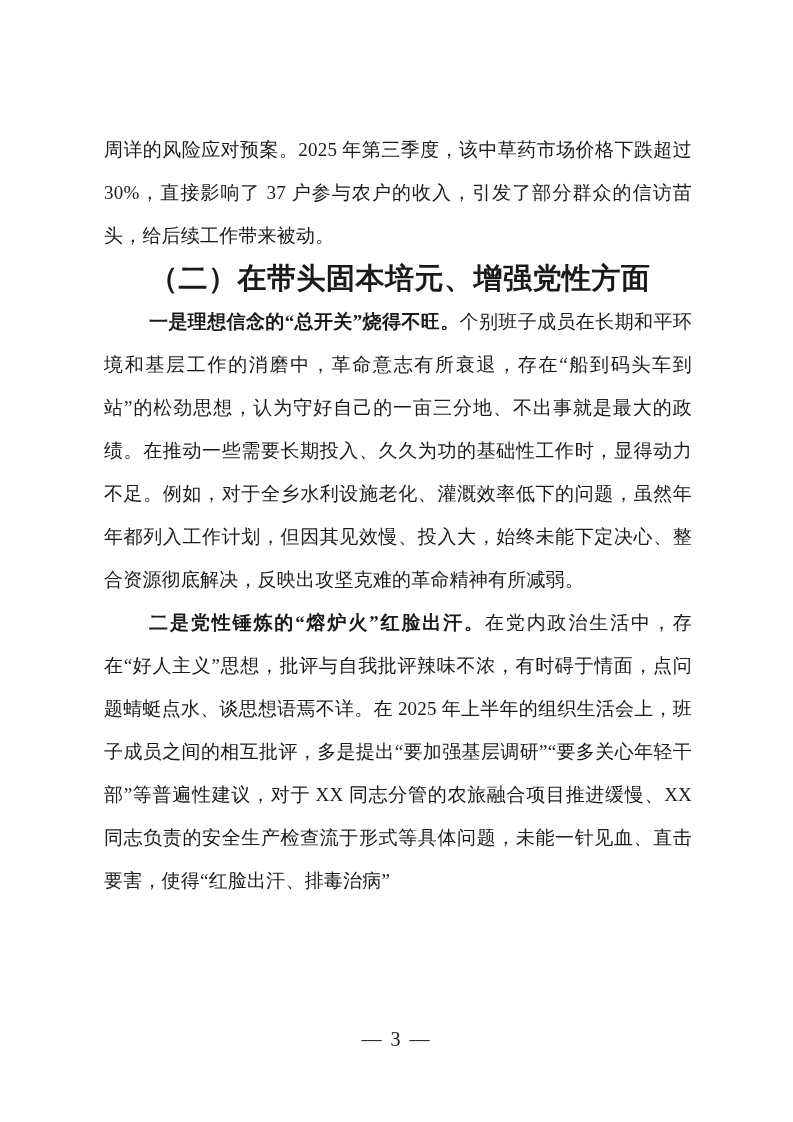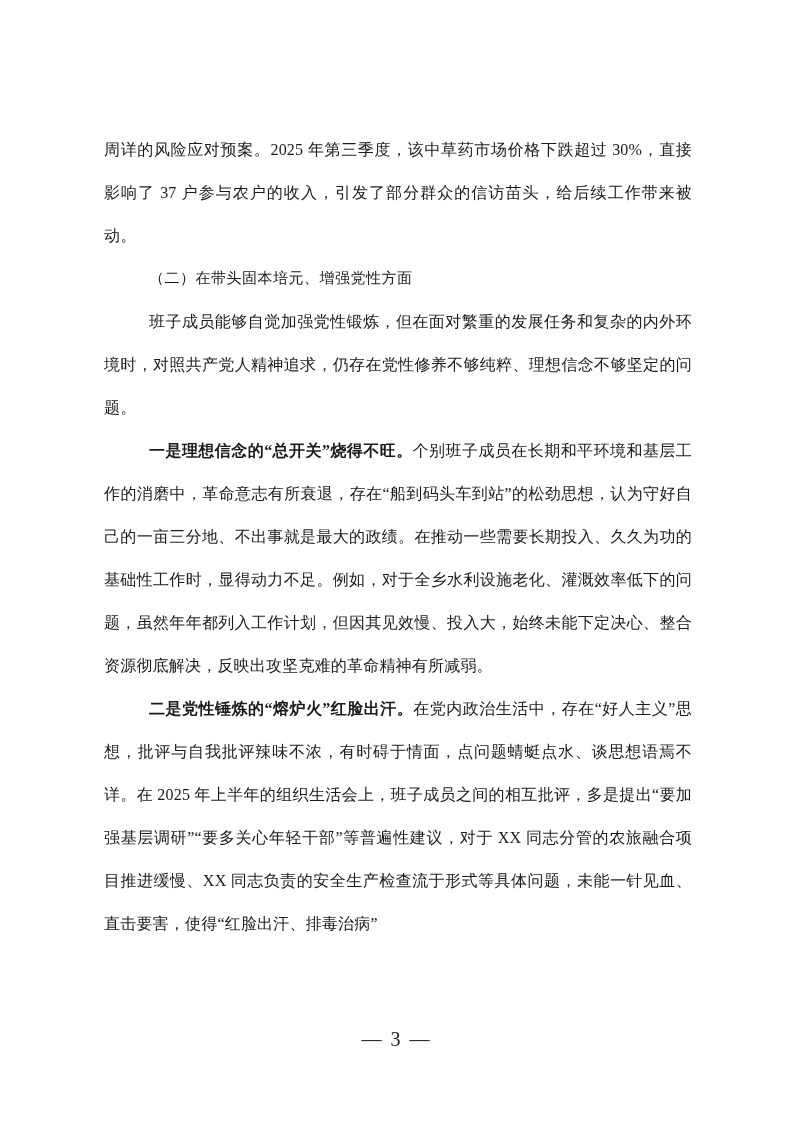--- a/index.html
+++ b/index.html
@@ -23,34 +23,34 @@
     height: 1122px;
     background: #fff;
   }
   .content {
     position: absolute;
     left: 104px;
     top: 128px;
     width: 588px;
   }
   .para {
-    font-size: 16px;
+    font-size: 19px;
     line-height: 43px;
     text-align: justify;
     text-justify: inter-ideograph;
     margin: 0 0 0 0;
     letter-spacing: 0.2px;
   }
   .indent {
     text-indent: 45px;
   }
   .heading {
-    font-size: 15px;
+    font-size: 29px;
     line-height: 43px;
-    font-weight: normal;
+    font-weight: bold;
     text-indent: 45px;
     margin: 0;
     letter-spacing: 0.5px;
   }
   .bold-lead {
     font-weight: bold;
   }
   .footer {
     position: absolute;
     left: 0;
@@ -66,21 +66,20 @@
 </head>
 <body>
 
 <div class="page">
   <div class="content">
 
     <p class="para">周详的风险应对预案。2025 年第三季度，该中草药市场价格下跌超过 30%，直接影响了 37 户参与农户的收入，引发了部分群众的信访苗头，给后续工作带来被动。</p>
 
     <p class="heading">（二）在带头固本培元、增强党性方面</p>
 
-    <p class="para indent">班子成员能够自觉加强党性锻炼，但在面对繁重的发展任务和复杂的内外环境时，对照共产党人精神追求，仍存在党性修养不够纯粹、理想信念不够坚定的问题。</p>
 
     <p class="para indent"><span class="bold-lead">一是理想信念的“总开关”烧得不旺。</span><span>个别班子成员在长期和平环境和基层工作的消磨中，革命意志有所衰退，存在“船到码头车到站”的松劲思想，认为守好自己的一亩三分地、不出事就是最大的政绩。在推动一些需要长期投入、久久为功的基础性工作时，显得动力不足。例如，对于全乡水利设施老化、灌溉效率低下的问题，虽然年年都列入工作计划，但因其见效慢、投入大，始终未能下定决心、整合资源彻底解决，反映出攻坚克难的革命精神有所减弱。</span></p>
 
     <p class="para indent"><span class="bold-lead">二是党性锤炼的“熔炉火”红脸出汗。</span><span>在党内政治生活中，存在“好人主义”思想，批评与自我批评辣味不浓，有时碍于情面，点问题蜻蜓点水、谈思想语焉不详。在 2025 年上半年的组织生活会上，班子成员之间的相互批评，多是提出“要加强基层调研”“要多关心年轻干部”等普遍性建议，对于 XX 同志分管的农旅融合项目推进缓慢、XX 同志负责的安全生产检查流于形式等具体问题，未能一针见血、直击要害，使得“红脸出汗、排毒治病”</span></p>
 
   </div>
 
   <div class="footer">— 3 —</div>
 </div>
 

